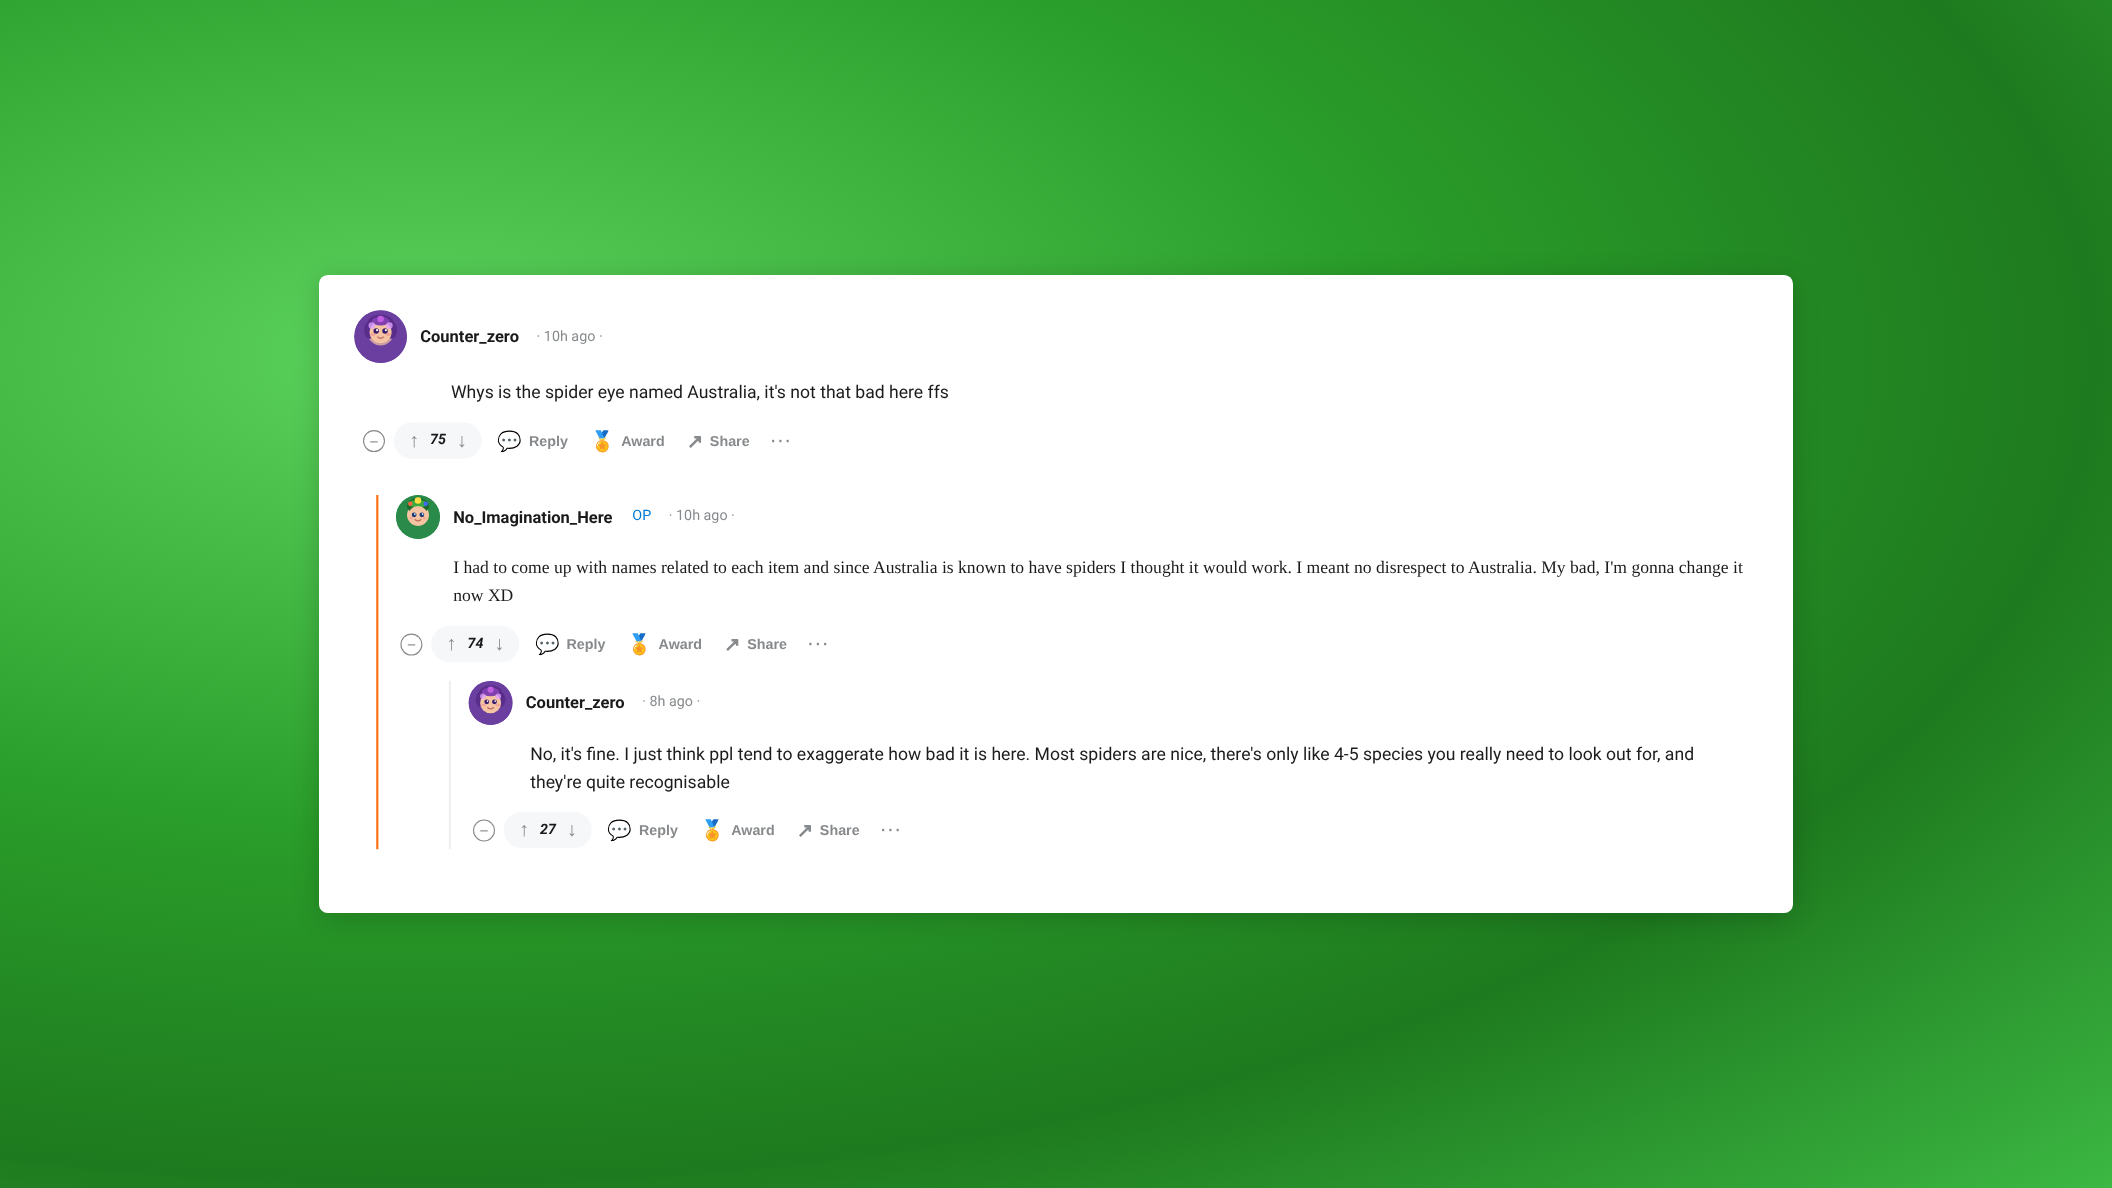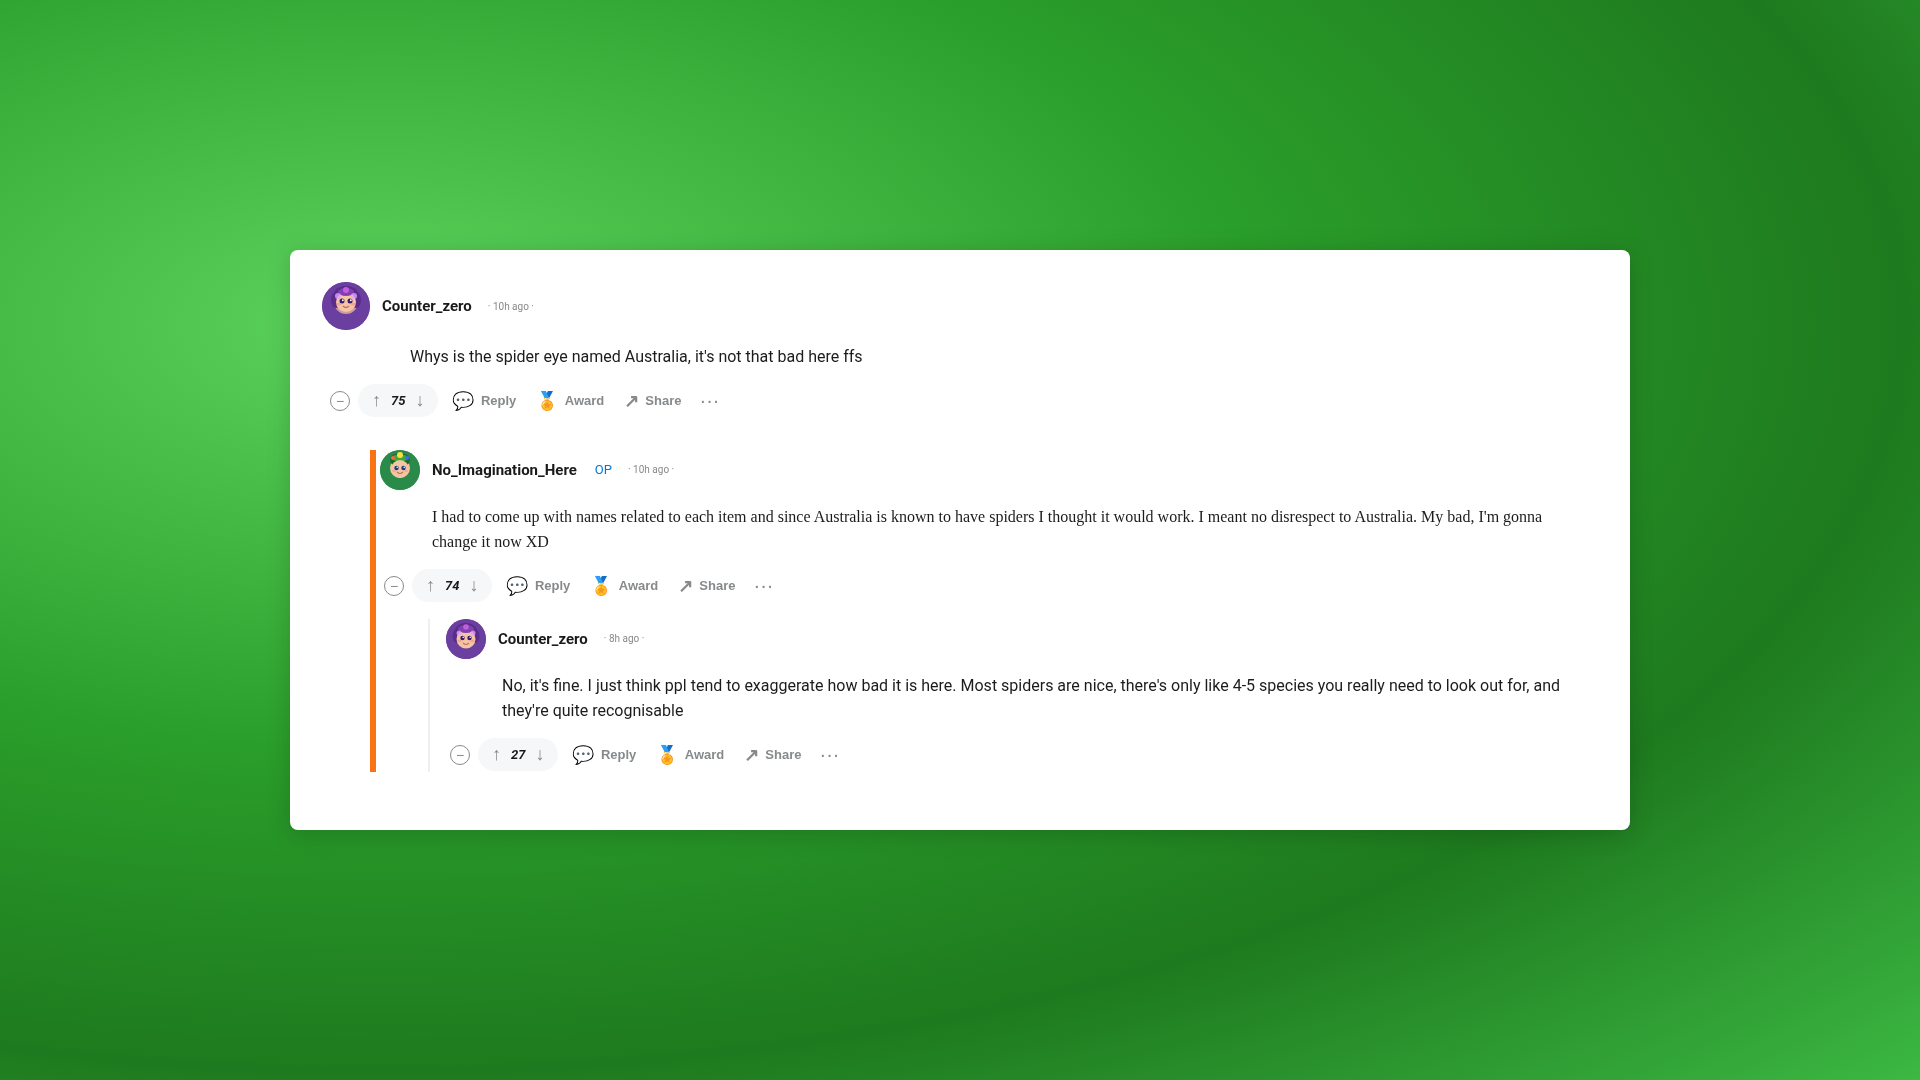--- a/index.html
+++ b/index.html
@@ -81,21 +81,21 @@
 
     .op-badge {
       color: #0079d3;
       font-weight: 400;
       font-size: 13px;
       margin-left: 6px;
     }
 
     .timestamp {
       color: #878a8c;
-      font-size: 10px;
+      font-size: 13px;
       margin-left: 4px;
     }
 
     .comment-body {
       font-size: 16px;
       color: #1c1c1c;
       line-height: 1.6;
       margin-left: 88px;
       margin-bottom: 14px;
     }
@@ -192,23 +192,23 @@
       margin-right: 8px;
     }
 
     .collapse-row {
       display: flex;
       align-items: center;
     }
 
     
     .nested-1 {
-      margin-left: 48px;
-      border-left: 6px solid #f97316;
-      padding-left: 4px;
+      margin-left: 20px;
+      border-left: 2px solid #f97316;
+      padding-left: 16px;
       margin-top: 16px;
     }
 
     .nested-2 {
       margin-left: 48px;
       border-left: 2px solid #edeff1;
       padding-left: 16px;
       margin-top: 16px;
     }
   </style>

